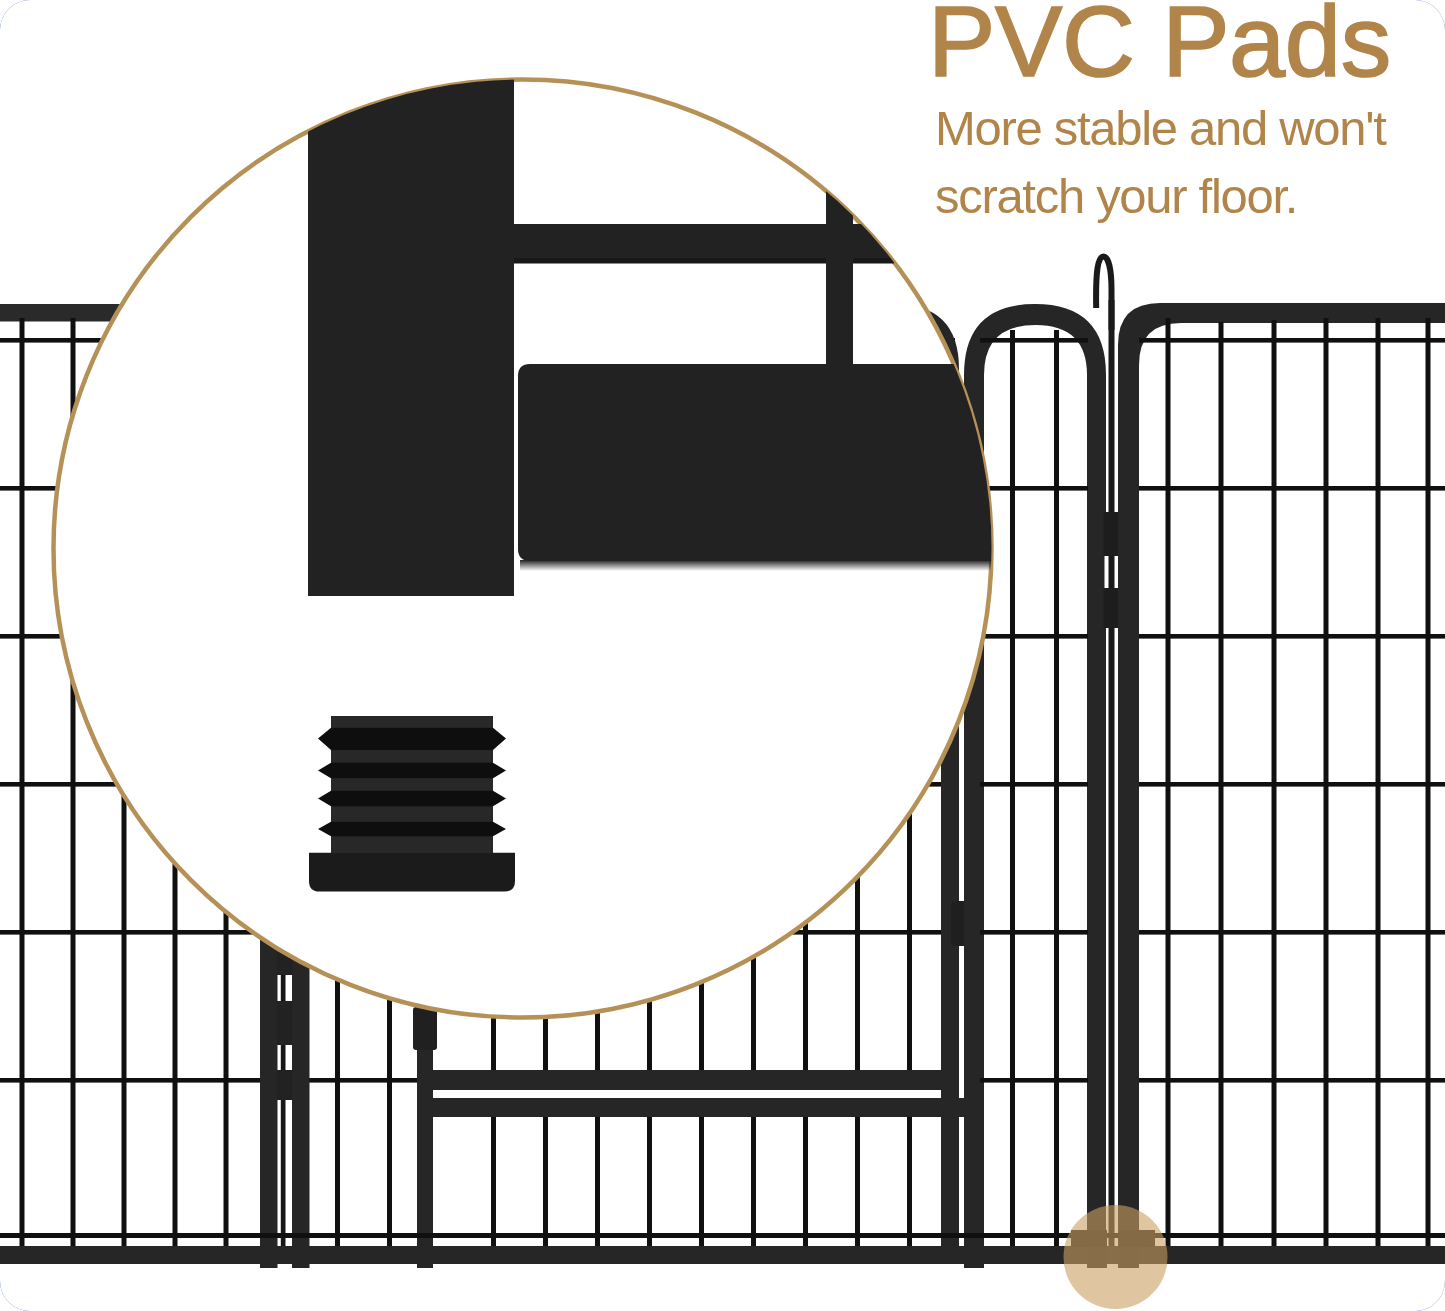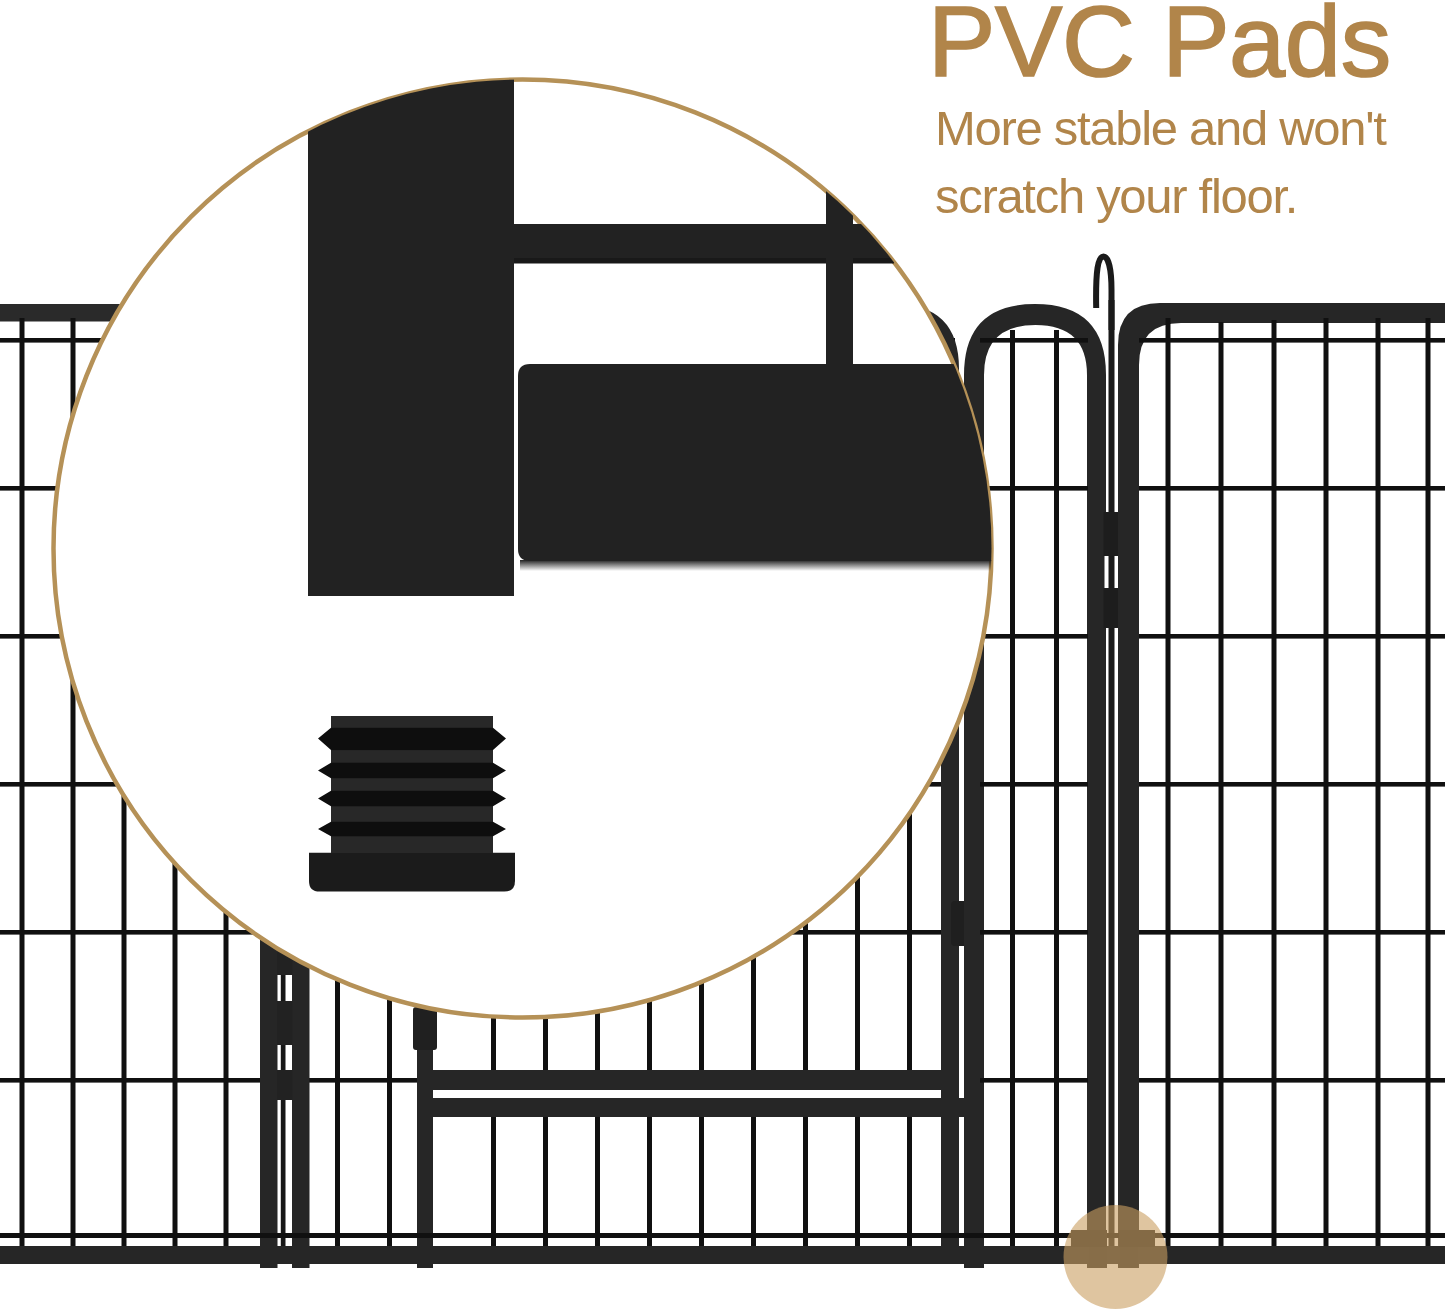--- a/index.html
+++ b/index.html
@@ -1,17 +1,17 @@
 <!DOCTYPE html>
 <html><head>
 <meta charset="utf-8">
 <style>
   html,body{margin:0;padding:0;background:#ffffff;}
   .stage{position:relative;width:1445px;height:1311px;overflow:hidden;background:#1d4ed8;
-         font-family:"Liberation Sans", sans-serif;}
+         font-family:"Liberation Sans", sans-serif;border-radius:30px;}
 </style>
 </head>
 <body>
 <div class="stage">
 <svg width="1445" height="1311" viewBox="0 0 1445 1311">
   <defs>
     <clipPath id="magclip">
           <circle cx="522.5" cy="548.5" r="469"></circle>
         </clipPath>
     <linearGradient id="slabfade" x1="0" y1="0" x2="0" y2="1">

